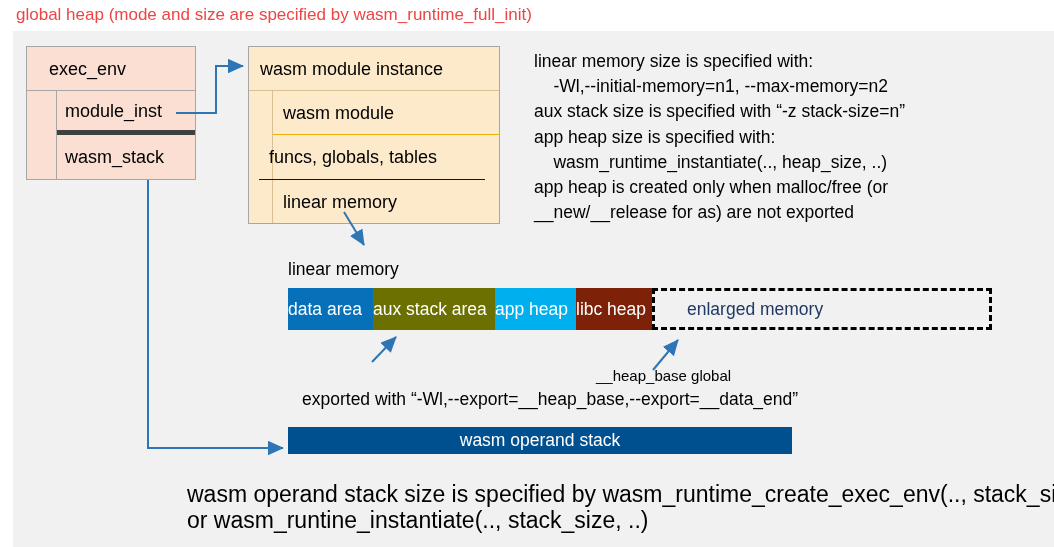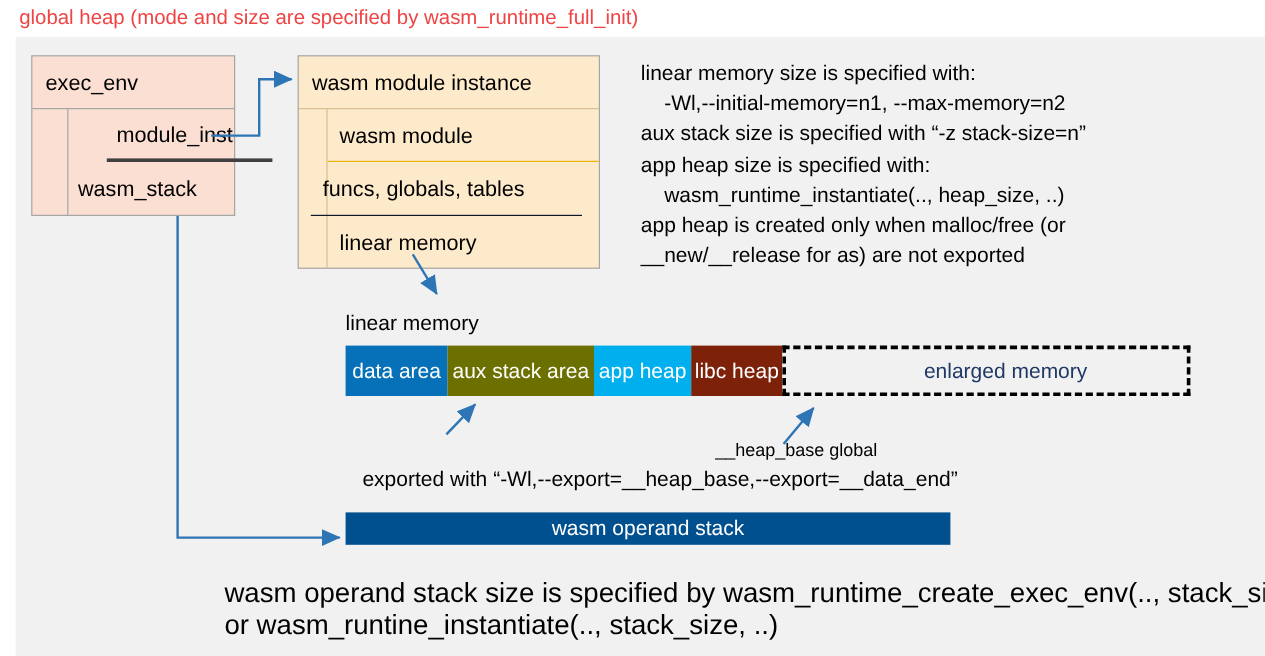--- a/index.html
+++ b/index.html
@@ -56,37 +56,36 @@
 
   
   #exec-env-box {
     left: 26px; top: 46px;
     width: 170px; height: 134px;
     background: #fbdfd3;
   }
   #exec-env-title {
     left: 27px; top: 47px;
     width: 168px; height: 44px;
-    padding-left: 11px;
+    padding-left: 22px;
     border-bottom: 1px solid #a6a6a6;
     box-sizing: border-box;
   }
   #exec-env-gutter {
     left: 27px; top: 91px;
     width: 30px; height: 88px;
     border-right: 1px solid #a6a6a6;
     box-sizing: border-box;
   }
   #module-inst-row {
     left: 57px; top: 91px;
     width: 138px; height: 44px;
     padding-left: 8px;
-    border-bottom: 3px solid #404040;
-    box-sizing: border-box;
-    margin-left: 32px;
+    border-bottom: 5px solid #404040;
+    box-sizing: border-box;
   }
   #wasm-stack-row {
     left: 57px; top: 135px;
     width: 138px; height: 44px;
     padding-left: 8px;
     box-sizing: border-box;
   }
 
   
   #module-instance-box {
@@ -147,21 +146,20 @@
   }
   #mem-bar {
     left: 288px; top: 288px;
     height: 42px;
     display: flex;
   }
   .mem-seg {
     box-sizing: border-box;
     display: flex;
     align-items: center;
-    justify-content: center;
     font-size: 17.5px;
     color: #ffffff;
     white-space: nowrap;
   }
   .mem-seg.dashed {
     border: 3px dashed #000000;
     background: #f1f1f1;
     color: #1f3864;
   }
 

